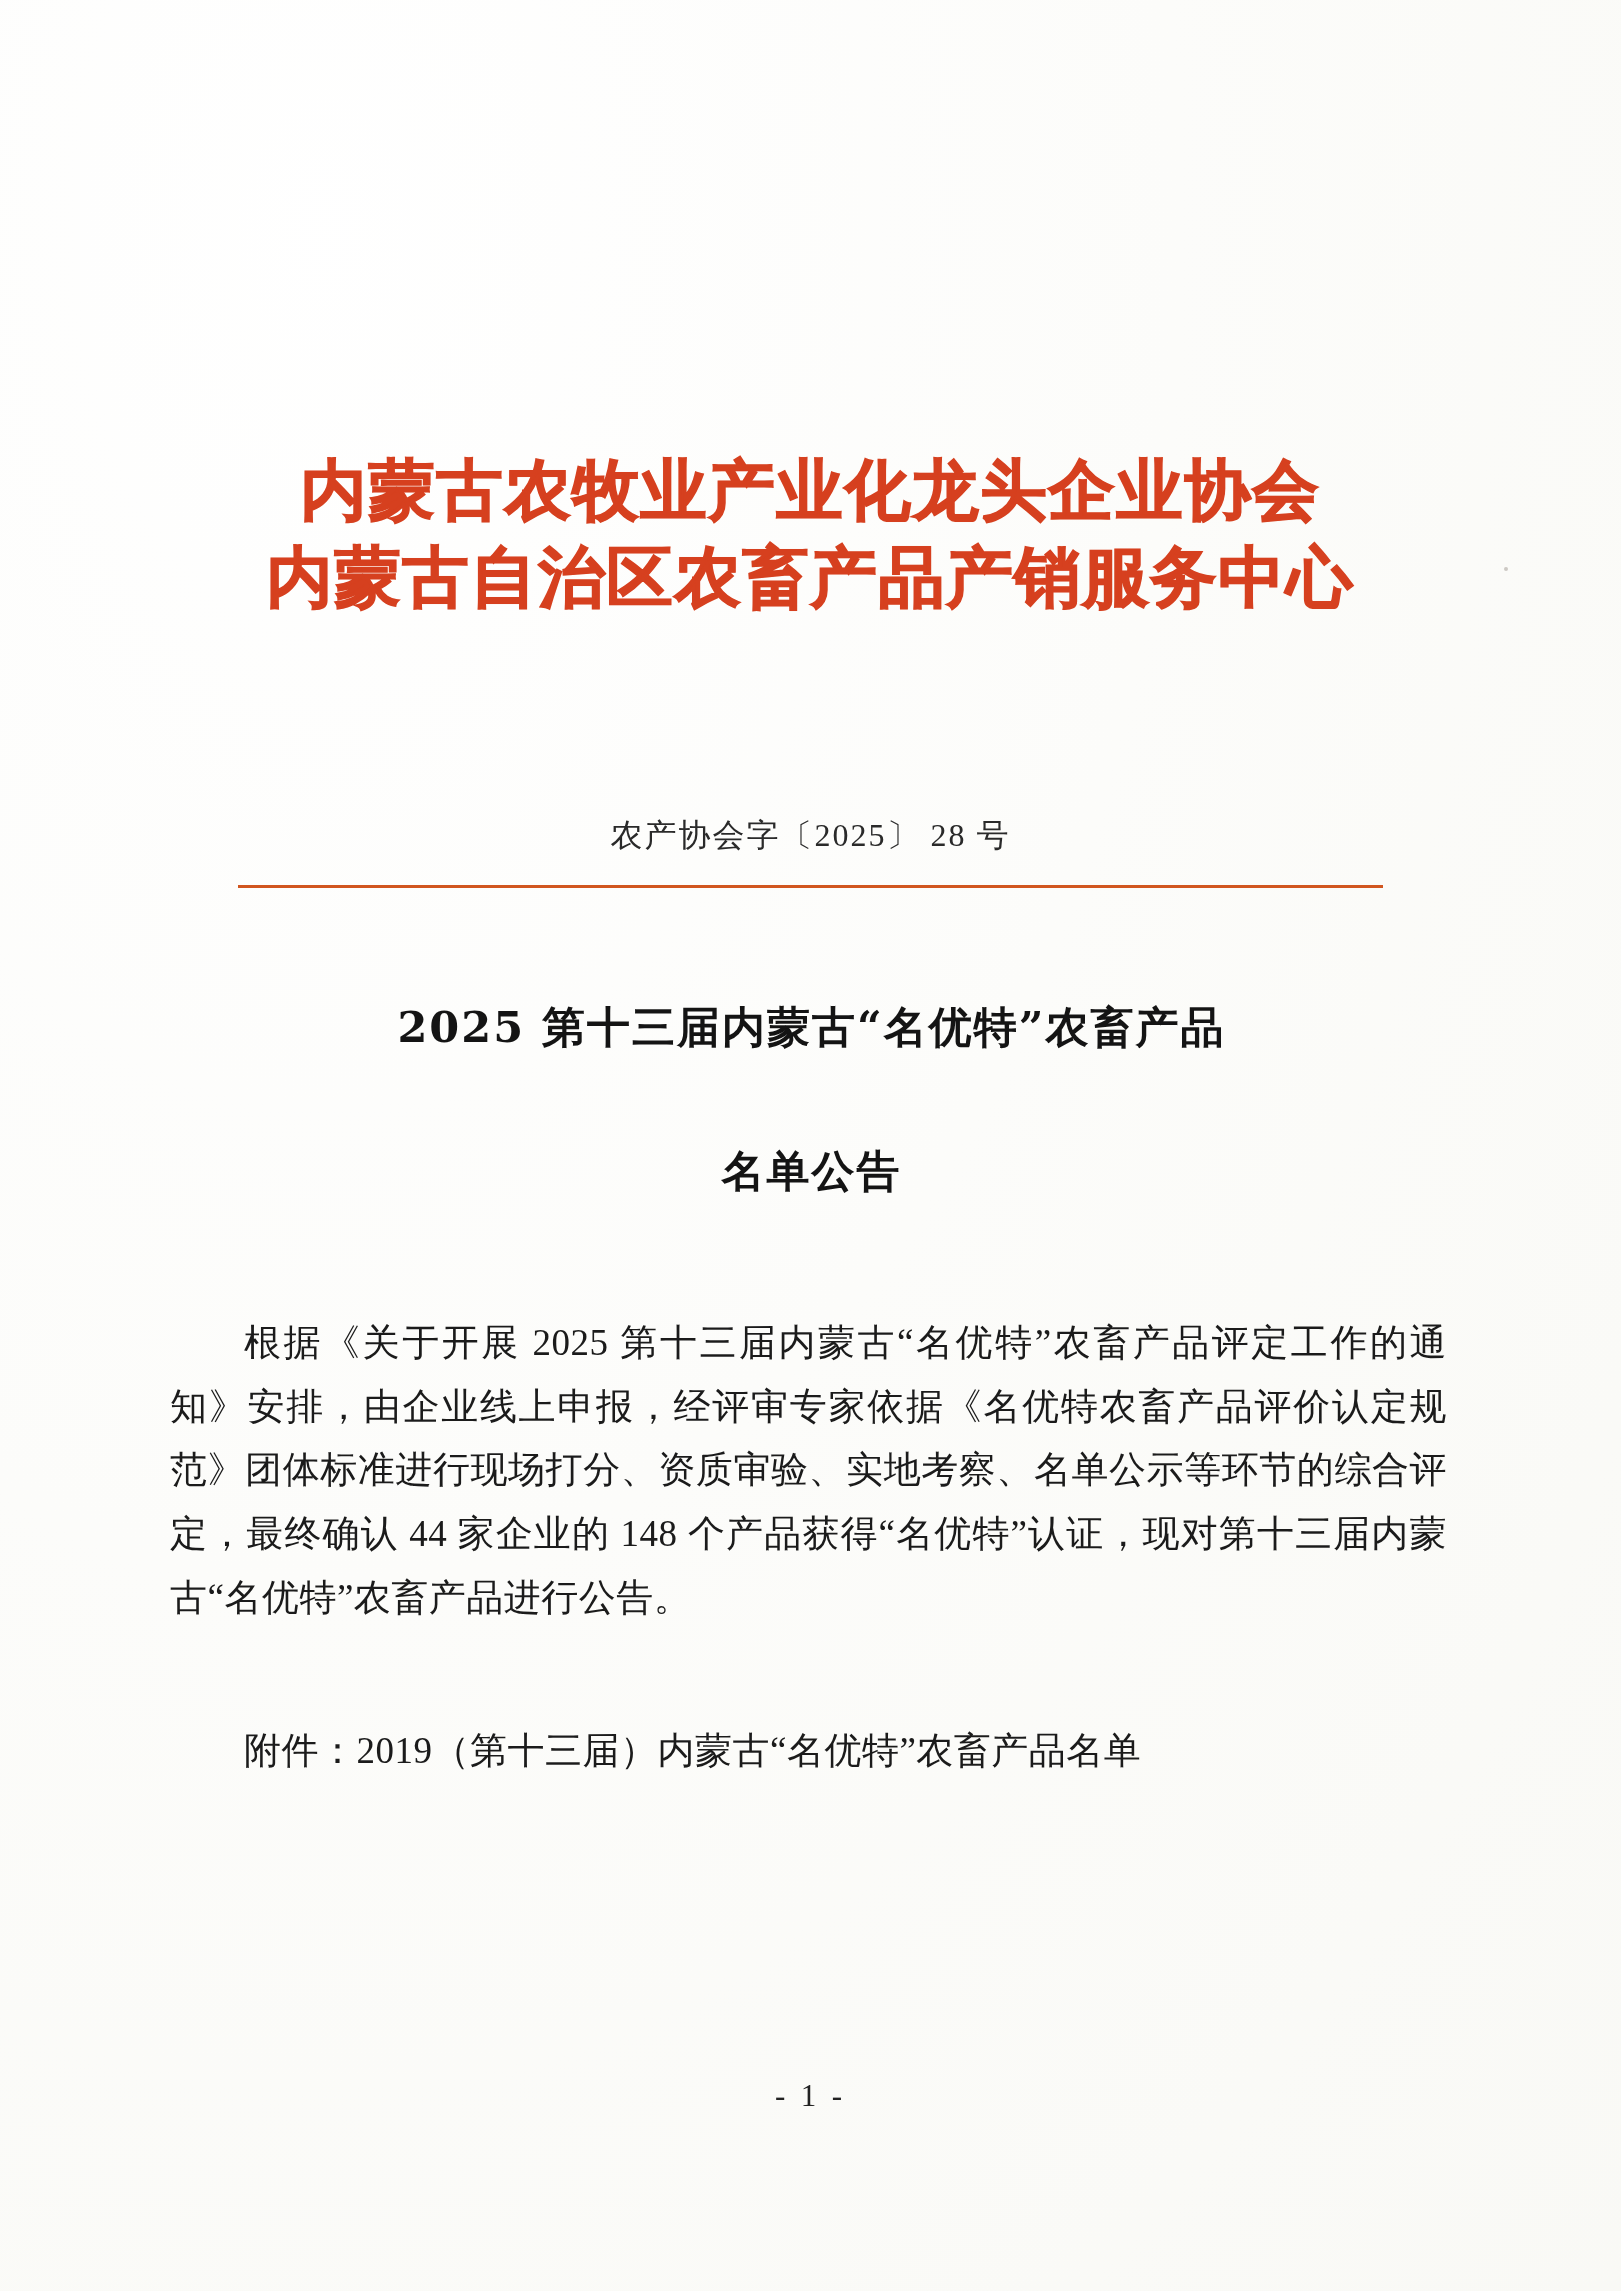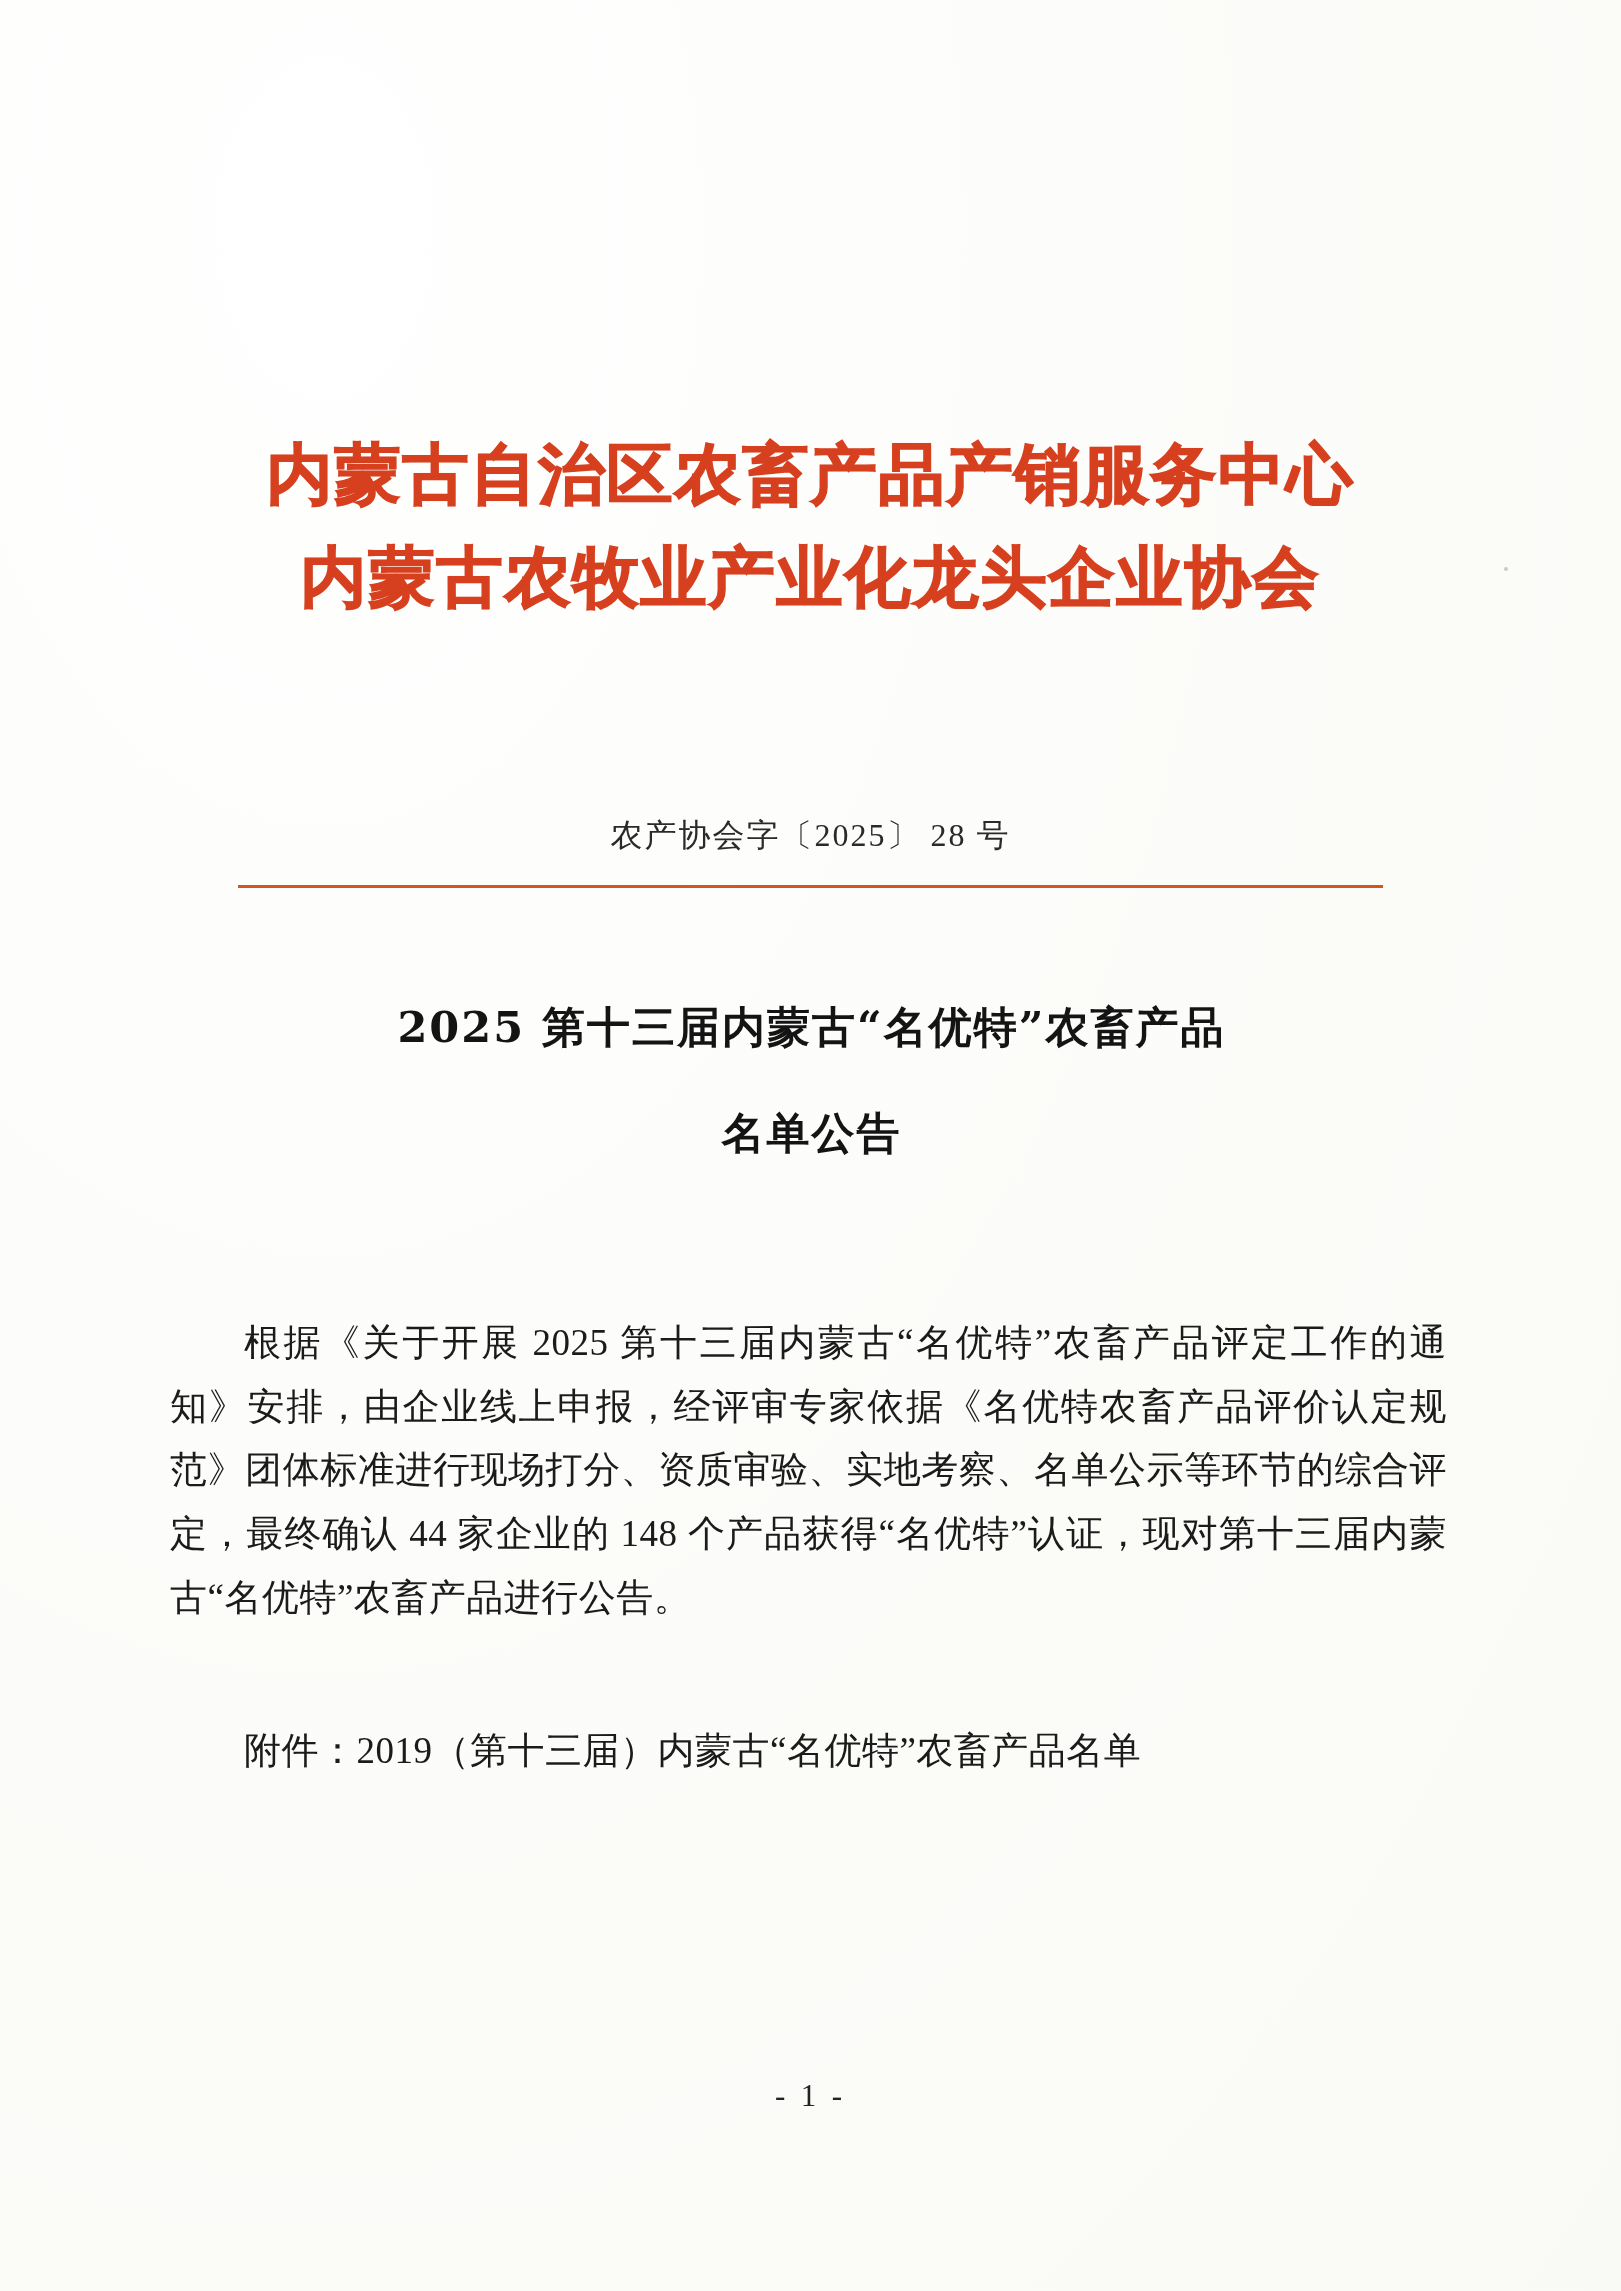--- a/index.html
+++ b/index.html
@@ -92,21 +92,21 @@
   }
   .title-line {
     font-family: "DejaVu Serif", serif;
     font-weight: 700;
     font-size: 43px;
     letter-spacing: 2px;
     color: #141414;
     line-height: 1.5;
   }
   .title-line.second {
-    margin-top: 41px;
+    margin-top: 79px;
   }
 
   
   .body-block {
     position: absolute;
     left: 170px;
     right: 174px;
     top: 1274px;
   }
   .para {
@@ -147,22 +147,22 @@
 </style>
 </head>
 <body>
 
 <div class="page">
   <div class="paper-tint"></div>
 
   <div class="content">
 
     <div class="letterhead">
+      <div class="letterhead-line second">内蒙古农牧业产业化龙头企业协会</div>
       <div class="letterhead-line first">内蒙古自治区农畜产品产销服务中心</div>
-      <div class="letterhead-line second">内蒙古农牧业产业化龙头企业协会</div>
     </div>
 
     <div class="docnum-wrap">
       <span class="docnum">农产协会字〔2025〕 28 号</span>
     </div>
     <div class="rule"></div>
 
     <div class="title-block">
       <div class="title-line first">2025 第十三届内蒙古“名优特”农畜产品</div>
       <div class="title-line second">名单公告</div>

